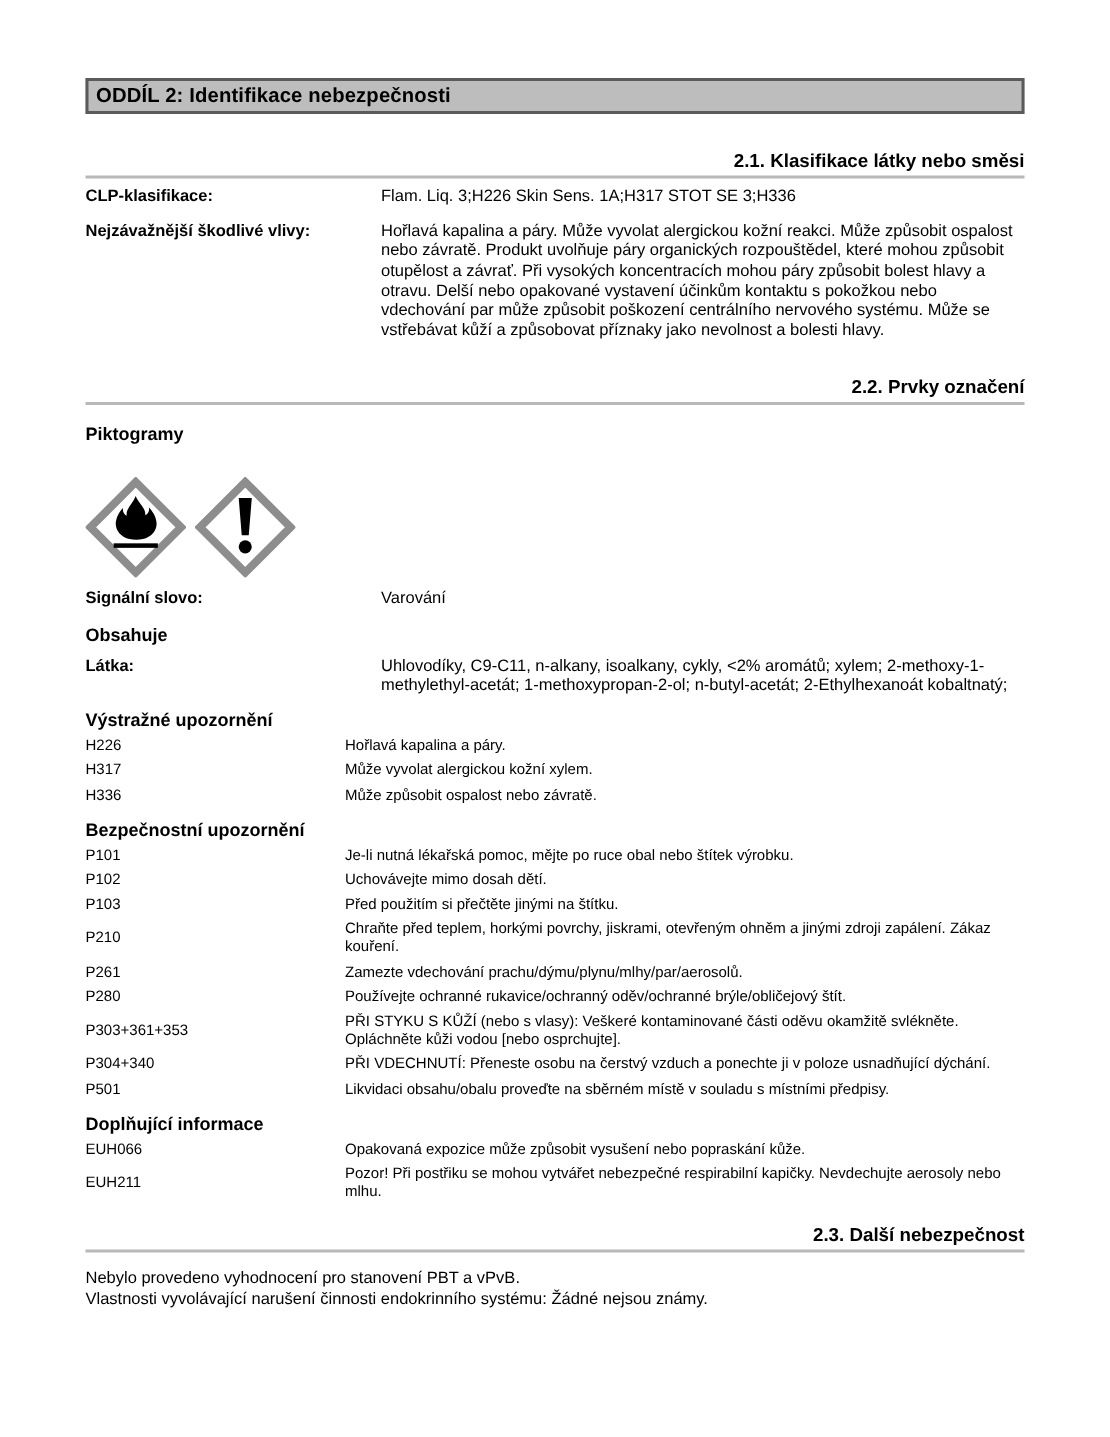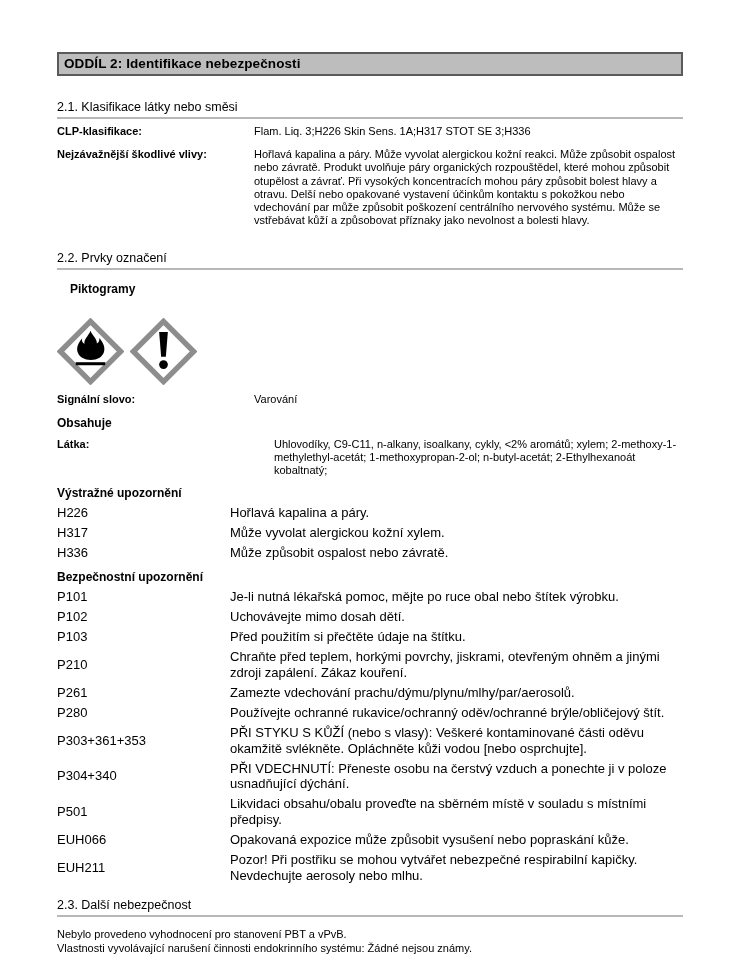--- a/index.html
+++ b/index.html
@@ -26,23 +26,24 @@
     border: 2px solid #5a5a5a;
     padding: 2px 5px 3px 5px;
     font-size: 13.5px;
     font-weight: bold;
     letter-spacing: 0.1px;
   }
   
   .sub-title {
     margin: 24px 0 0 0;
     font-size: 12.5px;
-    font-weight: normal;
+    font-weight: bold;
     padding-bottom: 3px;
     border-bottom: 2px solid #b8b8b8;
+    text-align: right;
   }
   
   .row {
     display: flex;
     align-items: flex-start;
     font-size: 11px;
     line-height: 1.2;
     margin: 10px 0;
   }
   .row .label {
@@ -52,41 +53,41 @@
     box-sizing: border-box;
   }
   .row .value {
     flex: 1;
     padding-left: 24px;
   }
   
   .statement-row {
     display: flex;
     align-items: center;
-    font-size: 13px;
+    font-size: 10px;
     line-height: 1.2;
     margin: 4.5px 0;
   }
   .statement-row .code {
     flex: 0 0 173px;
     padding-right: 8px;
     box-sizing: border-box;
   }
   .statement-row .text {
     flex: 1;
   }
   .group-heading {
     font-size: 12px;
     font-weight: bold;
     margin: 9px 0 5px 0;
   }
   .pictos-heading {
     font-size: 12px;
     font-weight: bold;
-    margin: 12px 0 0 13px;
+    margin: 12px 0 0 0;
   }
   .pictograms {
     display: flex;
     gap: 6px;
     margin: 22px 0 8px 0;
   }
   .pictogram {
     width: 67px;
     height: 67px;
     display: block;
@@ -147,21 +148,21 @@
     </svg>
   </div>
 
   <div class="row tight">
     <div class="label">Signální slovo:</div>
     <div class="value">Varování</div>
   </div>
 
   <div class="group-heading">Obsahuje</div>
 
-  <div class="row" style="margin-top:8px; margin-bottom:8px;gap:20px;">
+  <div class="row" style="margin-top:8px; margin-bottom:8px;">
     <div class="label">Látka:</div>
     <div class="value">Uhlovodíky, C9-C11, n-alkany, isoalkany, cykly, &lt;2% aromátů; xylem; 2-methoxy-1-methylethyl-acetát; 1-methoxypropan-2-ol; n-butyl-acetát; 2-Ethylhexanoát kobaltnatý;</div>
   </div>
 
   <div class="group-heading">Výstražné upozornění</div>
 
   <div class="statement-row">
     <div class="code">H226</div>
     <div class="text">Hořlavá kapalina a páry.</div>
   </div>
@@ -179,21 +180,21 @@
   <div class="statement-row">
     <div class="code">P101</div>
     <div class="text">Je-li nutná lékařská pomoc, mějte po ruce obal nebo štítek výrobku.</div>
   </div>
   <div class="statement-row">
     <div class="code">P102</div>
     <div class="text">Uchovávejte mimo dosah dětí.</div>
   </div>
   <div class="statement-row">
     <div class="code">P103</div>
-    <div class="text">Před použitím si přečtěte údaje na štítku.</div>
+    <div class="text">Před použitím si přečtěte jinými na štítku.</div>
   </div>
   <div class="statement-row">
     <div class="code">P210</div>
     <div class="text">Chraňte před teplem, horkými povrchy, jiskrami, otevřeným ohněm a jinými zdroji zapálení. Zákaz kouření.</div>
   </div>
   <div class="statement-row">
     <div class="code">P261</div>
     <div class="text">Zamezte vdechování prachu/dýmu/plynu/mlhy/par/aerosolů.</div>
   </div>
   <div class="statement-row">
@@ -206,20 +207,21 @@
   </div>
   <div class="statement-row">
     <div class="code">P304+340</div>
     <div class="text">PŘI VDECHNUTÍ: Přeneste osobu na čerstvý vzduch a ponechte ji v poloze usnadňující dýchání.</div>
   </div>
   <div class="statement-row">
     <div class="code">P501</div>
     <div class="text">Likvidaci obsahu/obalu proveďte na sběrném místě v souladu s místními předpisy.</div>
   </div>
 
+  <div class="group-heading">Doplňující informace</div>
 
   <div class="statement-row">
     <div class="code">EUH066</div>
     <div class="text">Opakovaná expozice může způsobit vysušení nebo popraskání kůže.</div>
   </div>
   <div class="statement-row">
     <div class="code">EUH211</div>
     <div class="text">Pozor! Při postřiku se mohou vytvářet nebezpečné respirabilní kapičky. Nevdechujte aerosoly nebo mlhu.</div>
   </div>
 

